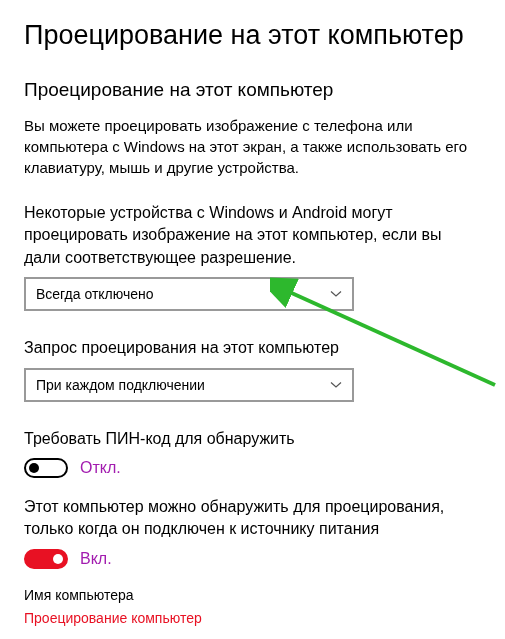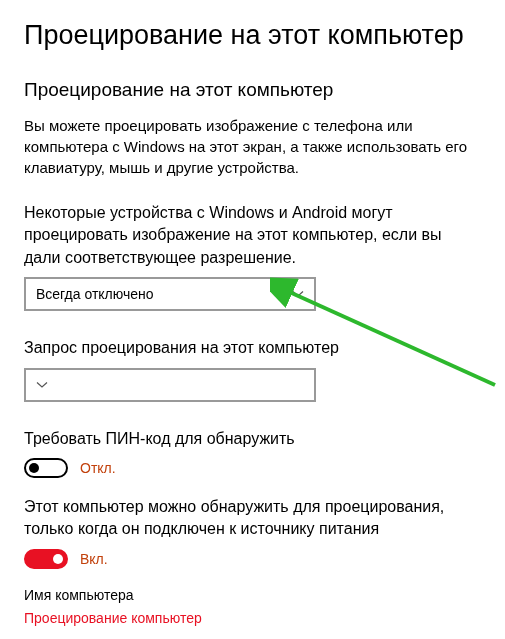--- a/index.html
+++ b/index.html
@@ -32,21 +32,21 @@
       color: #000000;
       margin-bottom: 24px;
     }
     .setting-label {
       font-size: 16px;
       color: #000000;
       margin-bottom: 8px;
       line-height: 1.4;
     }
     .dropdown {
-      width: 292px;
+      width: 330px;
       height: 34px;
       border: 2px solid #999999;
       background: #ffffff;
       padding: 0 10px;
       font-size: 14px;
       display: flex;
       align-items: center;
       justify-content: space-between;
       cursor: pointer;
       margin-bottom: 26px;
@@ -101,22 +101,22 @@
       width: 10px;
       height: 10px;
       border-radius: 50%;
       background: #ffffff;
       position: absolute;
       right: 3px;
       top: 50%;
       transform: translateY(-50%);
     }
     .toggle-label {
-      font-size: 14px;
-      color: #c2410c;
+      font-size: 16px;
+      color: #a21caf;
     }
     .info-row {
       display: flex;
       align-items: flex-end;
       margin-top: 4px;
       margin-bottom: 6px;
       font-size: 14px;
     }
     .info-label {
       color: #000000;
@@ -151,20 +151,21 @@
   <span class="dropdown-text">Всегда отключено</span>
   <span class="chevron">
     <svg viewBox="0 0 12 8">
         <path d="M1 1.5 L6 6 L11 1.5" stroke="#555" stroke-width="1.2" fill="none"></path>
       </svg>
   </span>
 </div>
 
 <p class="setting-label">Запрос проецирования на этот компьютер</p>
 <div class="dropdown">
+  <span class="dropdown-text">При каждом подключении</span>
   <span class="chevron">
     <svg viewBox="0 0 12 8">
         <path d="M1 1.5 L6 6 L11 1.5" stroke="#555" stroke-width="1.2" fill="none"></path>
       </svg>
   </span>
 </div>
 
 <p class="setting-label">Требовать ПИН-код для обнаружить</p>
 <div class="toggle-row">
   <div class="toggle toggle-off">

